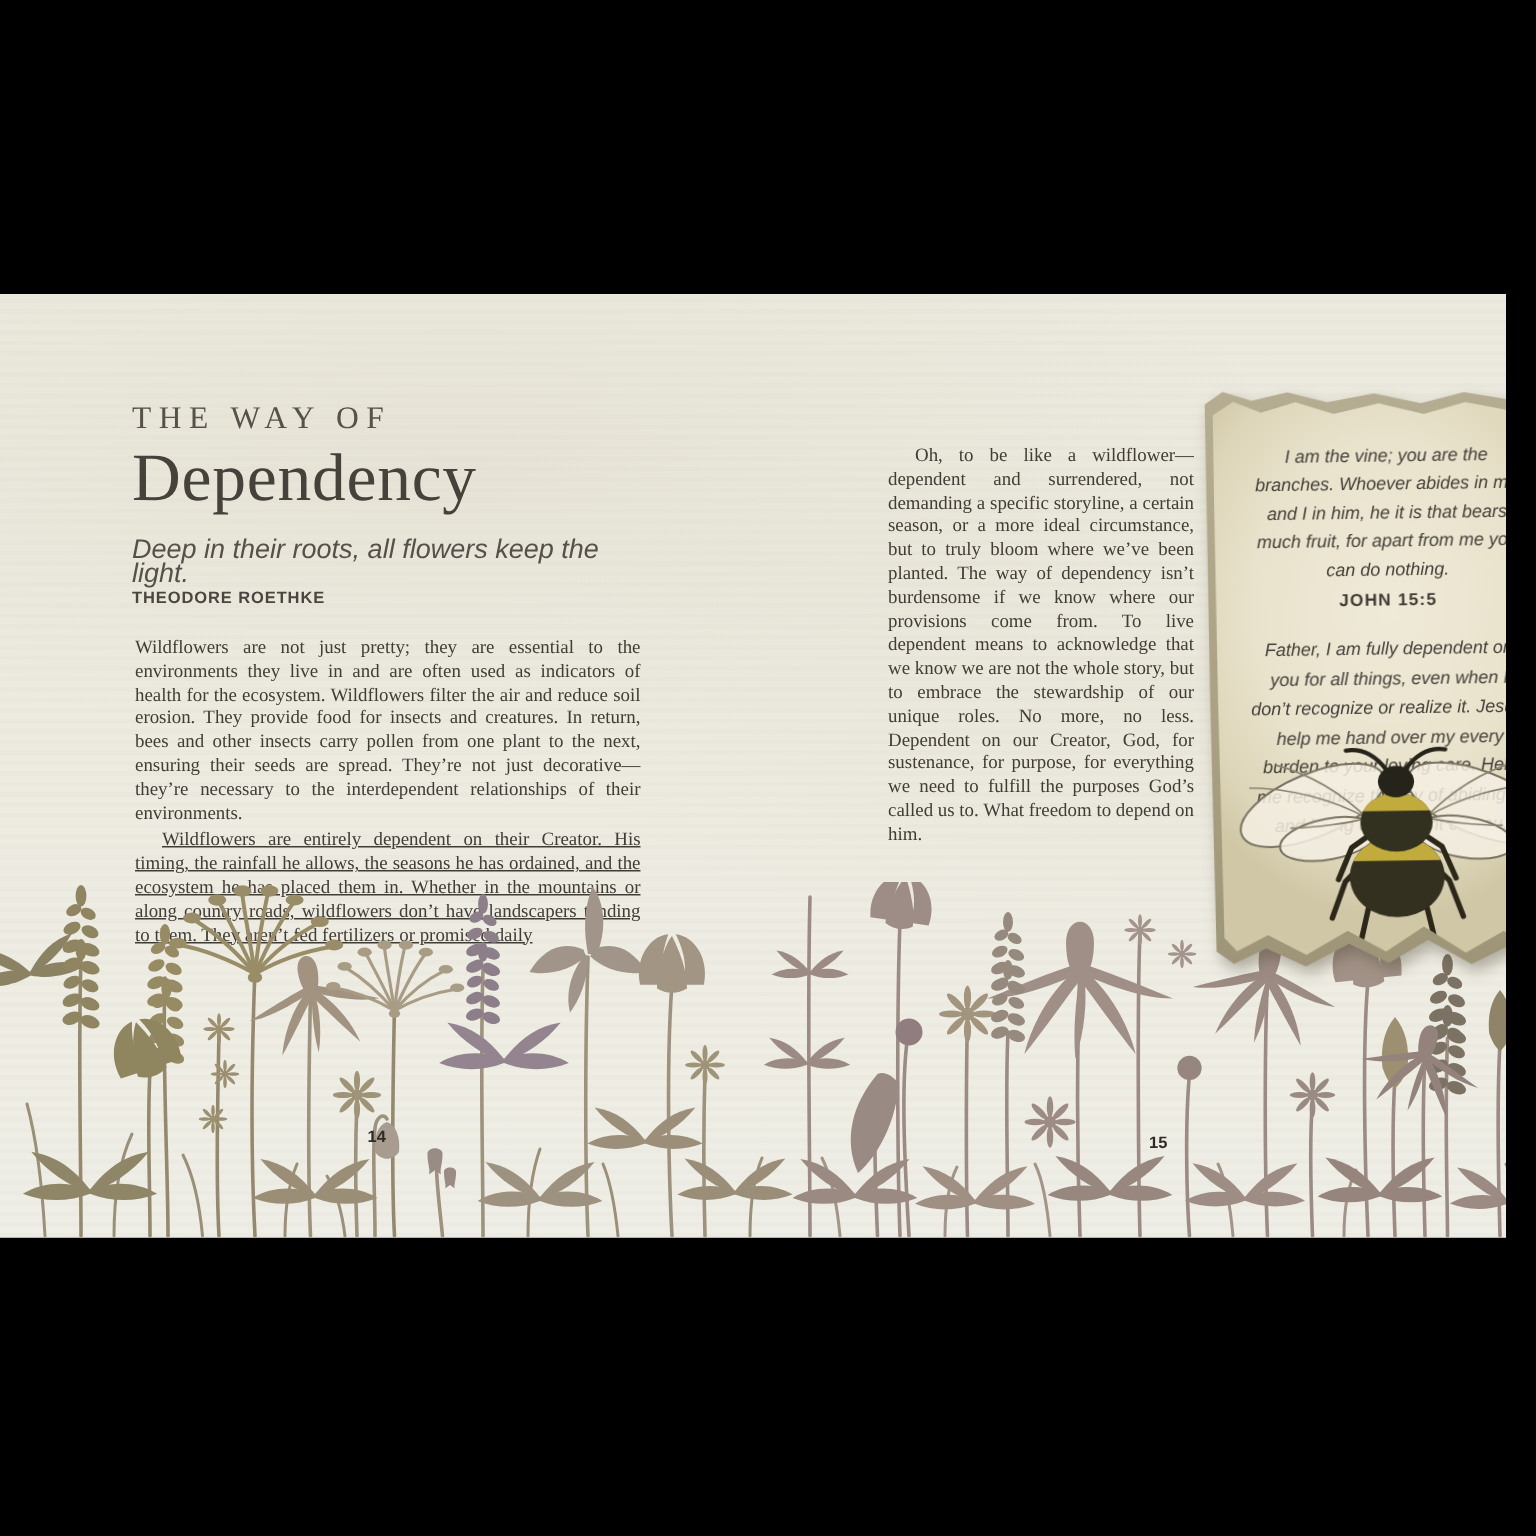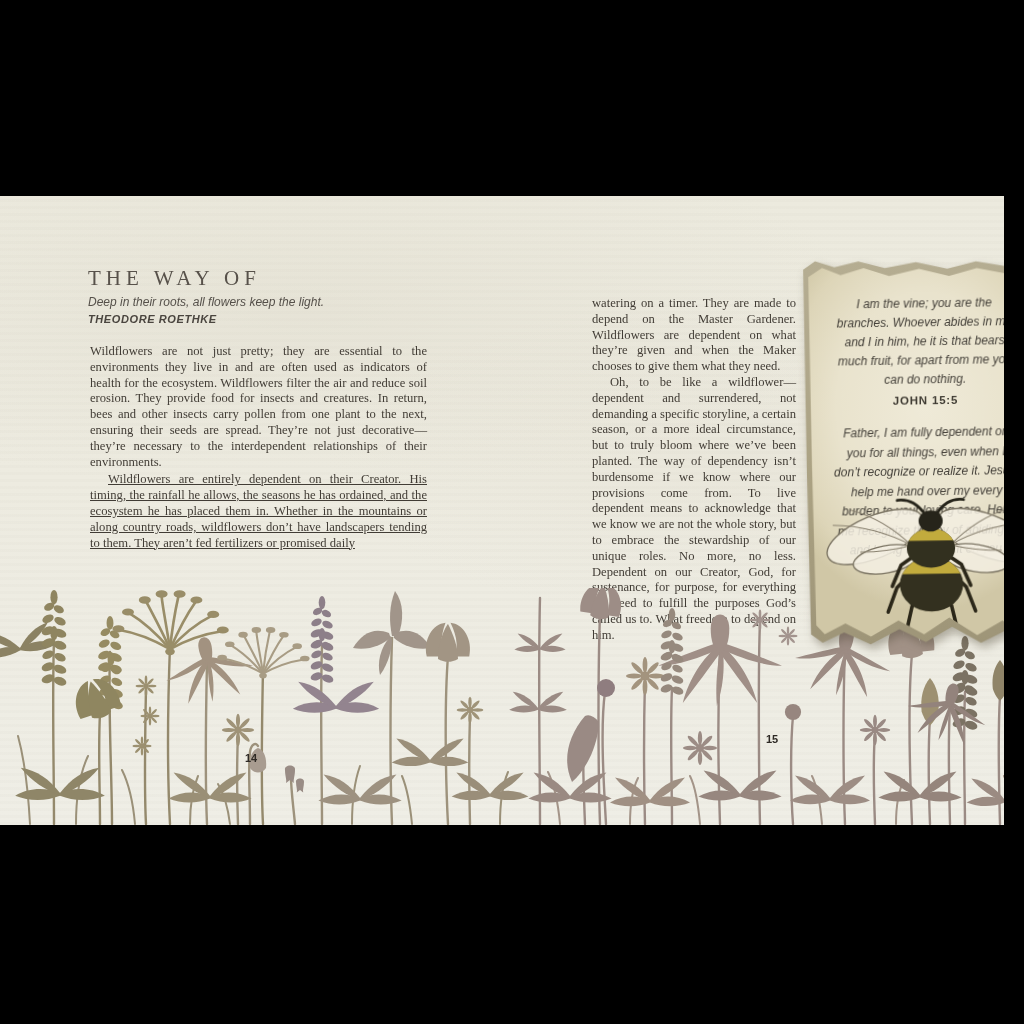--- a/index.html
+++ b/index.html
@@ -9,36 +9,36 @@
     background-color:#edeadf;
     background-image:
       radial-gradient(900px 300px at 30% 18%, rgba(216,211,195,.30), transparent 62%),
       radial-gradient(760px 280px at 76% 42%, rgba(220,214,199,.22), transparent 60%),
       repeating-linear-gradient(0deg, rgba(120,115,100,.025) 0 3px, rgba(255,255,255,0) 3px 7px),
       linear-gradient(180deg,#eceade 0%,#edebe0 45%,#efeee6 100%);}
   
   .left-content{position:absolute;left:88px;top:70px;width:341px;}
   .kicker{font-size:21px;line-height:24px;letter-spacing:5px;color:#57514a;margin:0 0 4px 0;font-weight:400;}
   .title{font-size:45px;line-height:48px;color:#46413a;margin:0 0 16px 0;font-weight:400;letter-spacing:.5px;}
-  .epigraph{font-family:"Liberation Sans", sans-serif;font-style:italic;font-size:12px;line-height:16px;color:#55504a;margin:0;}
+  .epigraph{font-family:"Liberation Sans", sans-serif;font-style:italic;font-size:18px;line-height:16px;color:#55504a;margin:0;}
   .attribution{font-family:"Liberation Sans", sans-serif;font-size:11px;line-height:16px;letter-spacing:.6px;
-               font-weight:bold;color:#4a453f;margin:1px 0 0 0;font-style:italic;}
+               font-weight:bold;color:#4a453f;margin:1px 0 0 0;}
   .bodytext{margin-top:17px;font-size:12.6px;line-height:15.8px;color:#413c35;text-align:justify;}
   .bodytext p{margin:2px;}
   .bodytext p.indent{text-indent:18px;text-decoration:underline;}
   
   .right-column{position:absolute;left:592px;top:100px;width:204px;
     font-size:12.6px;line-height:15.8px;color:#413c35;text-align:justify;}
   .right-column p{margin:0;}
   .right-column p.indent{text-indent:18px;}
   
   .pagenum{position:absolute;z-index:4;font-family:"Liberation Sans", sans-serif;
     font-size:11px;font-weight:bold;color:#2e2a25;}
   .pn-left{left:245px;top:556px;text-align:right;}
-  .pn-right{left:766px;top:537px;}
+  .pn-right{left:766px;top:560px;}
   
   .flowers{position:absolute;left:0;top:392px;width:1024px;height:237px;z-index:2;}
   
   .verse-card{position:absolute;left:803px;top:64px;width:240px;height:386px;z-index:6;
     transform:rotate(-.8deg);transform-origin:0 0;
     filter:drop-shadow(3px 5px 5px rgba(70,63,45,.38));}
   .card-edge{position:absolute;inset:0;background:linear-gradient(180deg,#b5ad92 0%,#aba283 55%,#9e9578 100%);
     clip-path:polygon(0% 2.5%,5% .4%,13% 2%,23% .6%,34% 2.4%,47% 1%,60% 2.8%,72% 1%,85% 2.4%,94% .8%,100% 2%,
       100% 98%,92% 99.6%,83% 96.5%,72% 99.8%,60% 95.5%,49% 99.4%,38% 96%,26% 99.8%,15% 96.6%,6% 99.2%,1.2% 97%,.4% 55%);}
   .card-paper{position:absolute;left:5px;top:6px;right:4px;bottom:7px;
@@ -53,30 +53,30 @@
   .bee{position:absolute;left:6px;top:226px;width:226px;height:152px;}
 </style>
 </head>
 <body>
 
 <div class="canvas">
   <div class="spread">
 
     <div class="left-content">
       <h2 class="kicker">THE WAY OF</h2>
+      <h1 class="title">Dependency</h1>
       <p class="epigraph">Deep in their roots, all flowers keep the light.</p>
       <p class="attribution">THEODORE ROETHKE</p>
       <div class="bodytext">
         <p>Wildflowers are not just pretty; they are essential to the environments they live in and are often used as indicators of health for the ecosystem. Wildflowers filter the air and reduce soil erosion. They provide food for insects and creatures. In return, bees and other insects carry pollen from one plant to the next, ensuring their seeds are spread. They’re not just decorative—they’re necessary to the interdependent relationships of their environments.</p>
         <p class="indent">Wildflowers are entirely dependent on their Creator. His timing, the rainfall he allows, the seasons he has ordained, and the ecosystem he has placed them in. Whether in the mountains or along country roads, wildflowers don’t have landscapers tending to them. They aren’t fed fertilizers or promised daily</p>
       </div>
     </div>
 
     <div class="right-column">
-      <p>watering on a timer. They are made to depend on the Master Gardener. Wildflowers are dependent on what they’re given and when the Maker chooses to give them what they need.</p>
       <p class="indent">Oh, to be like a wildflower—dependent and surrendered, not demanding a specific storyline, a certain season, or a more ideal circumstance, but to truly bloom where we’ve been planted. The way of dependency isn’t burdensome if we know where our provisions come from. To live dependent means to acknowledge that we know we are not the whole story, but to embrace the stewardship of our unique roles. No more, no less. Dependent on our Creator, God, for sustenance, for purpose, for everything we need to fulfill the purposes God’s called us to. What freedom to depend on him.</p>
     </div>
 
     <svg class="flowers" viewBox="0 0 1024 237" preserveAspectRatio="none" xmlns="http://www.w3.org/2000/svg">
       <defs>
         <g id="f-umbel">
           <g stroke="currentColor" stroke-width="2.2" fill="none">
             <path d="M0,6 C-14,-2 -30,-8 -42,-10"></path>
               <path d="M0,6 C-12,-8 -24,-18 -34,-24"></path>
             <path d="M0,6 C-8,-12 -16,-26 -20,-34"></path>

